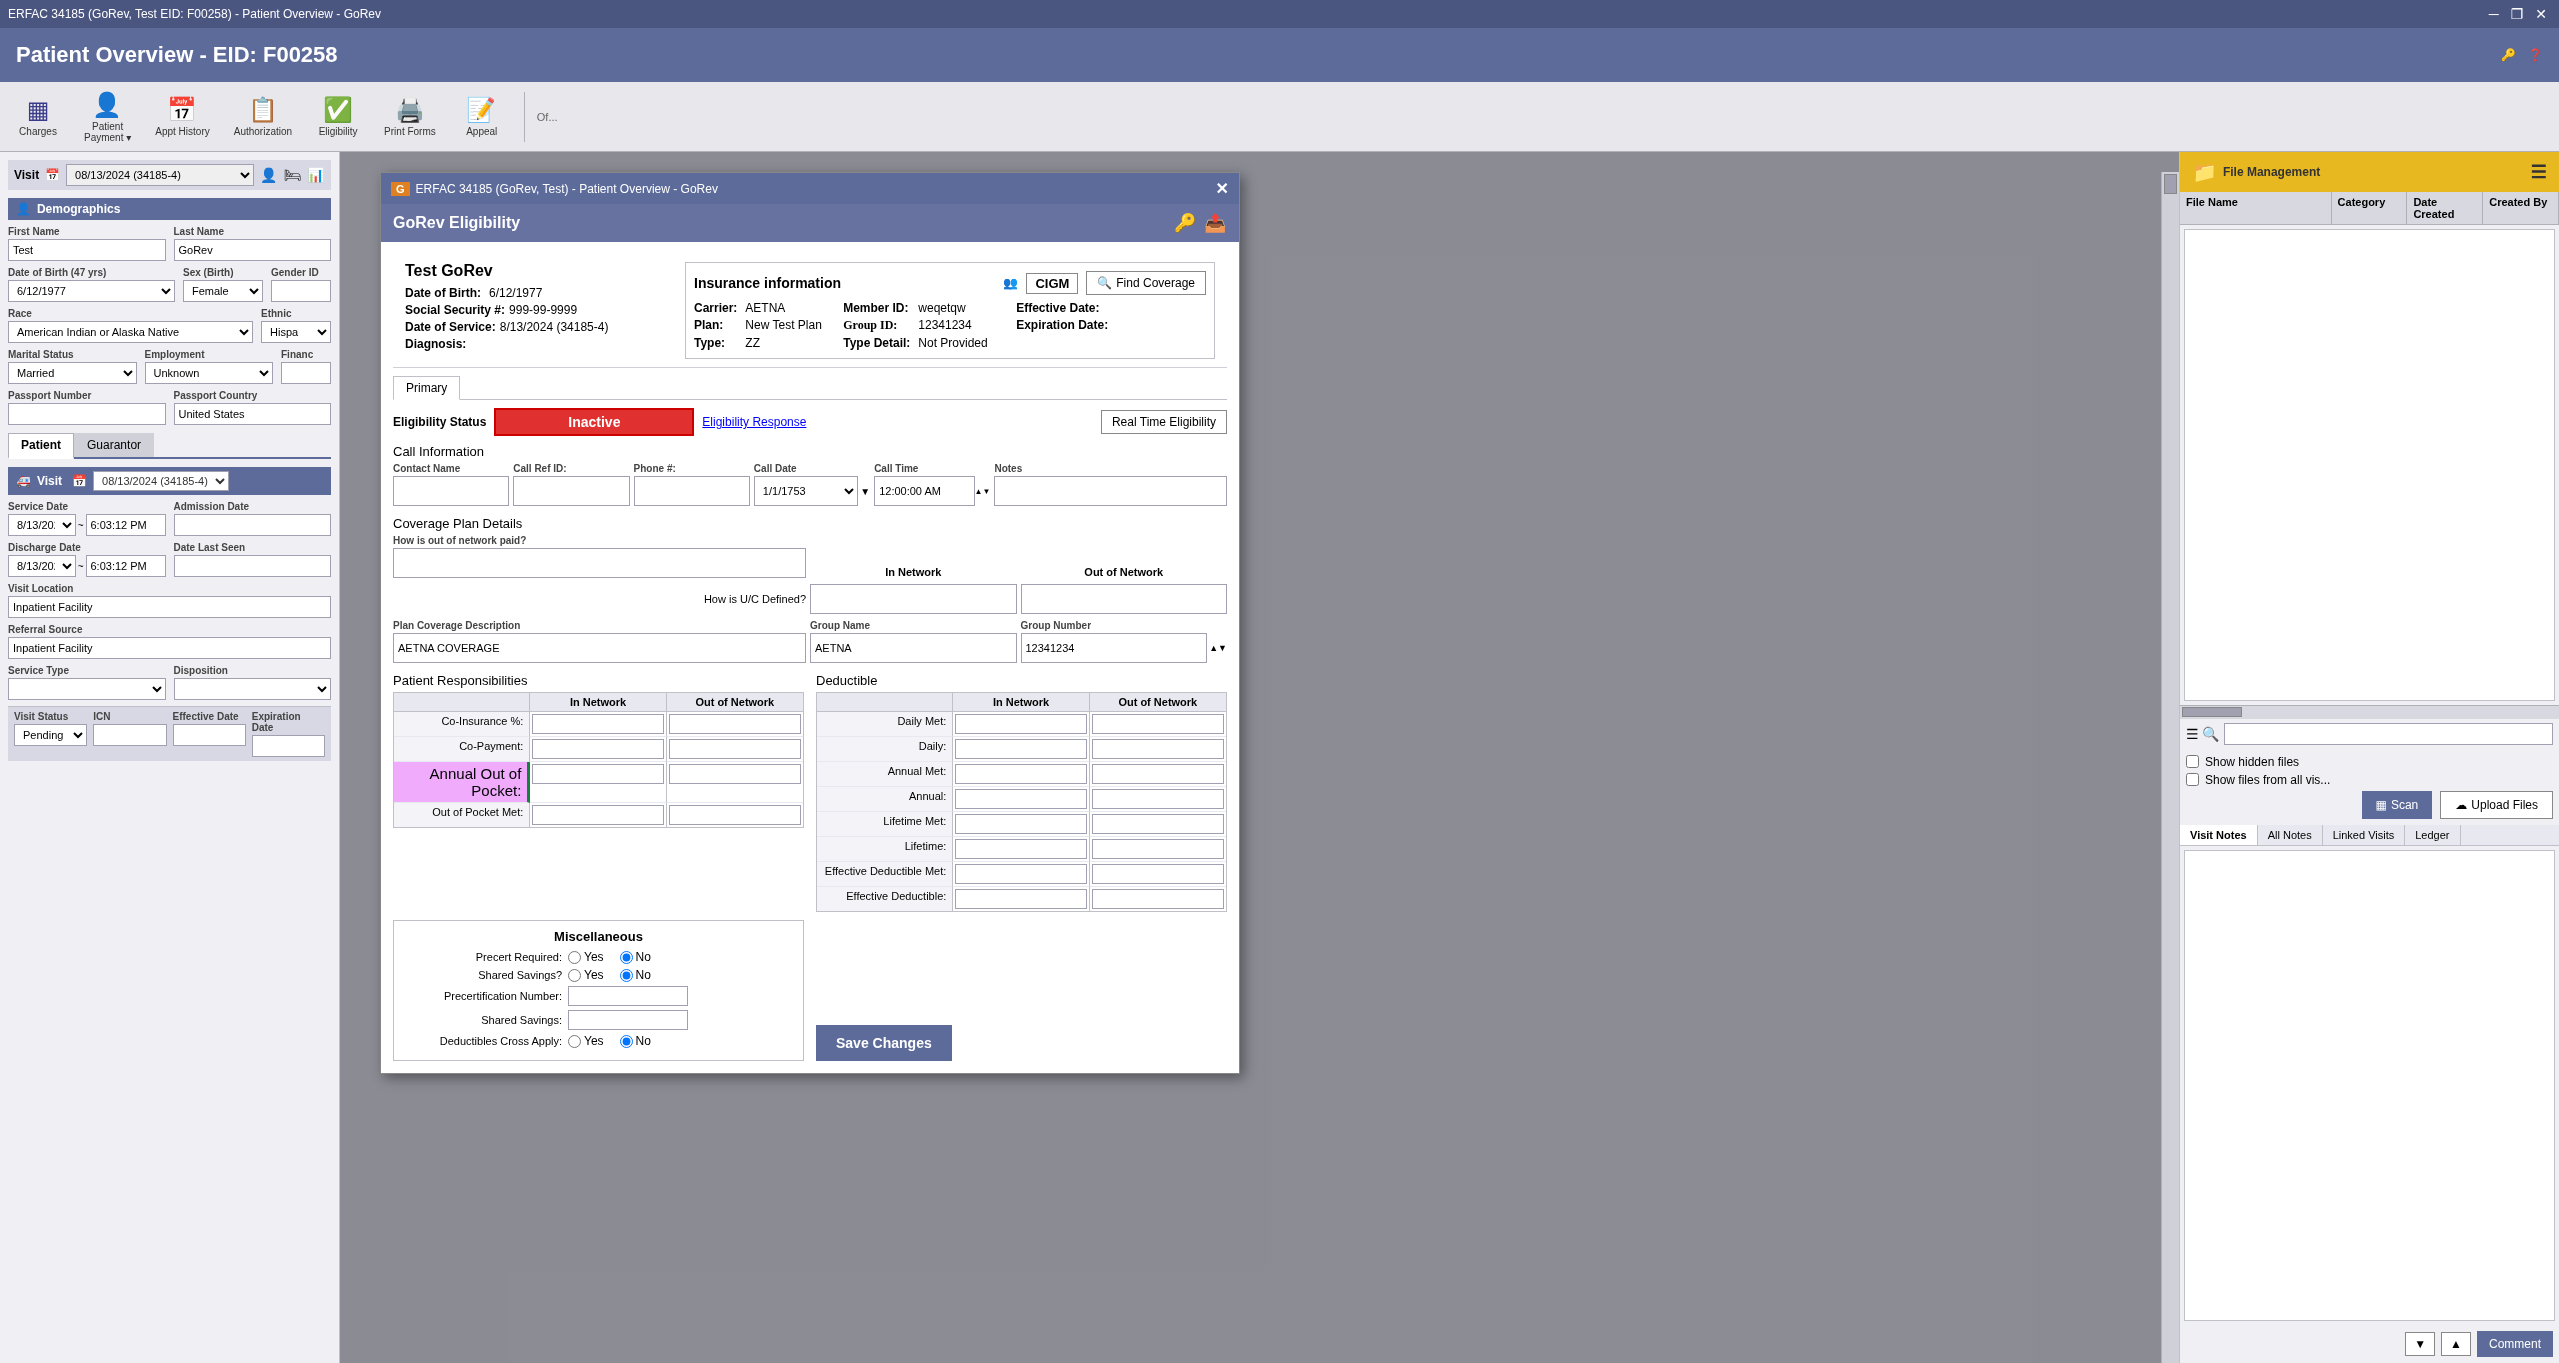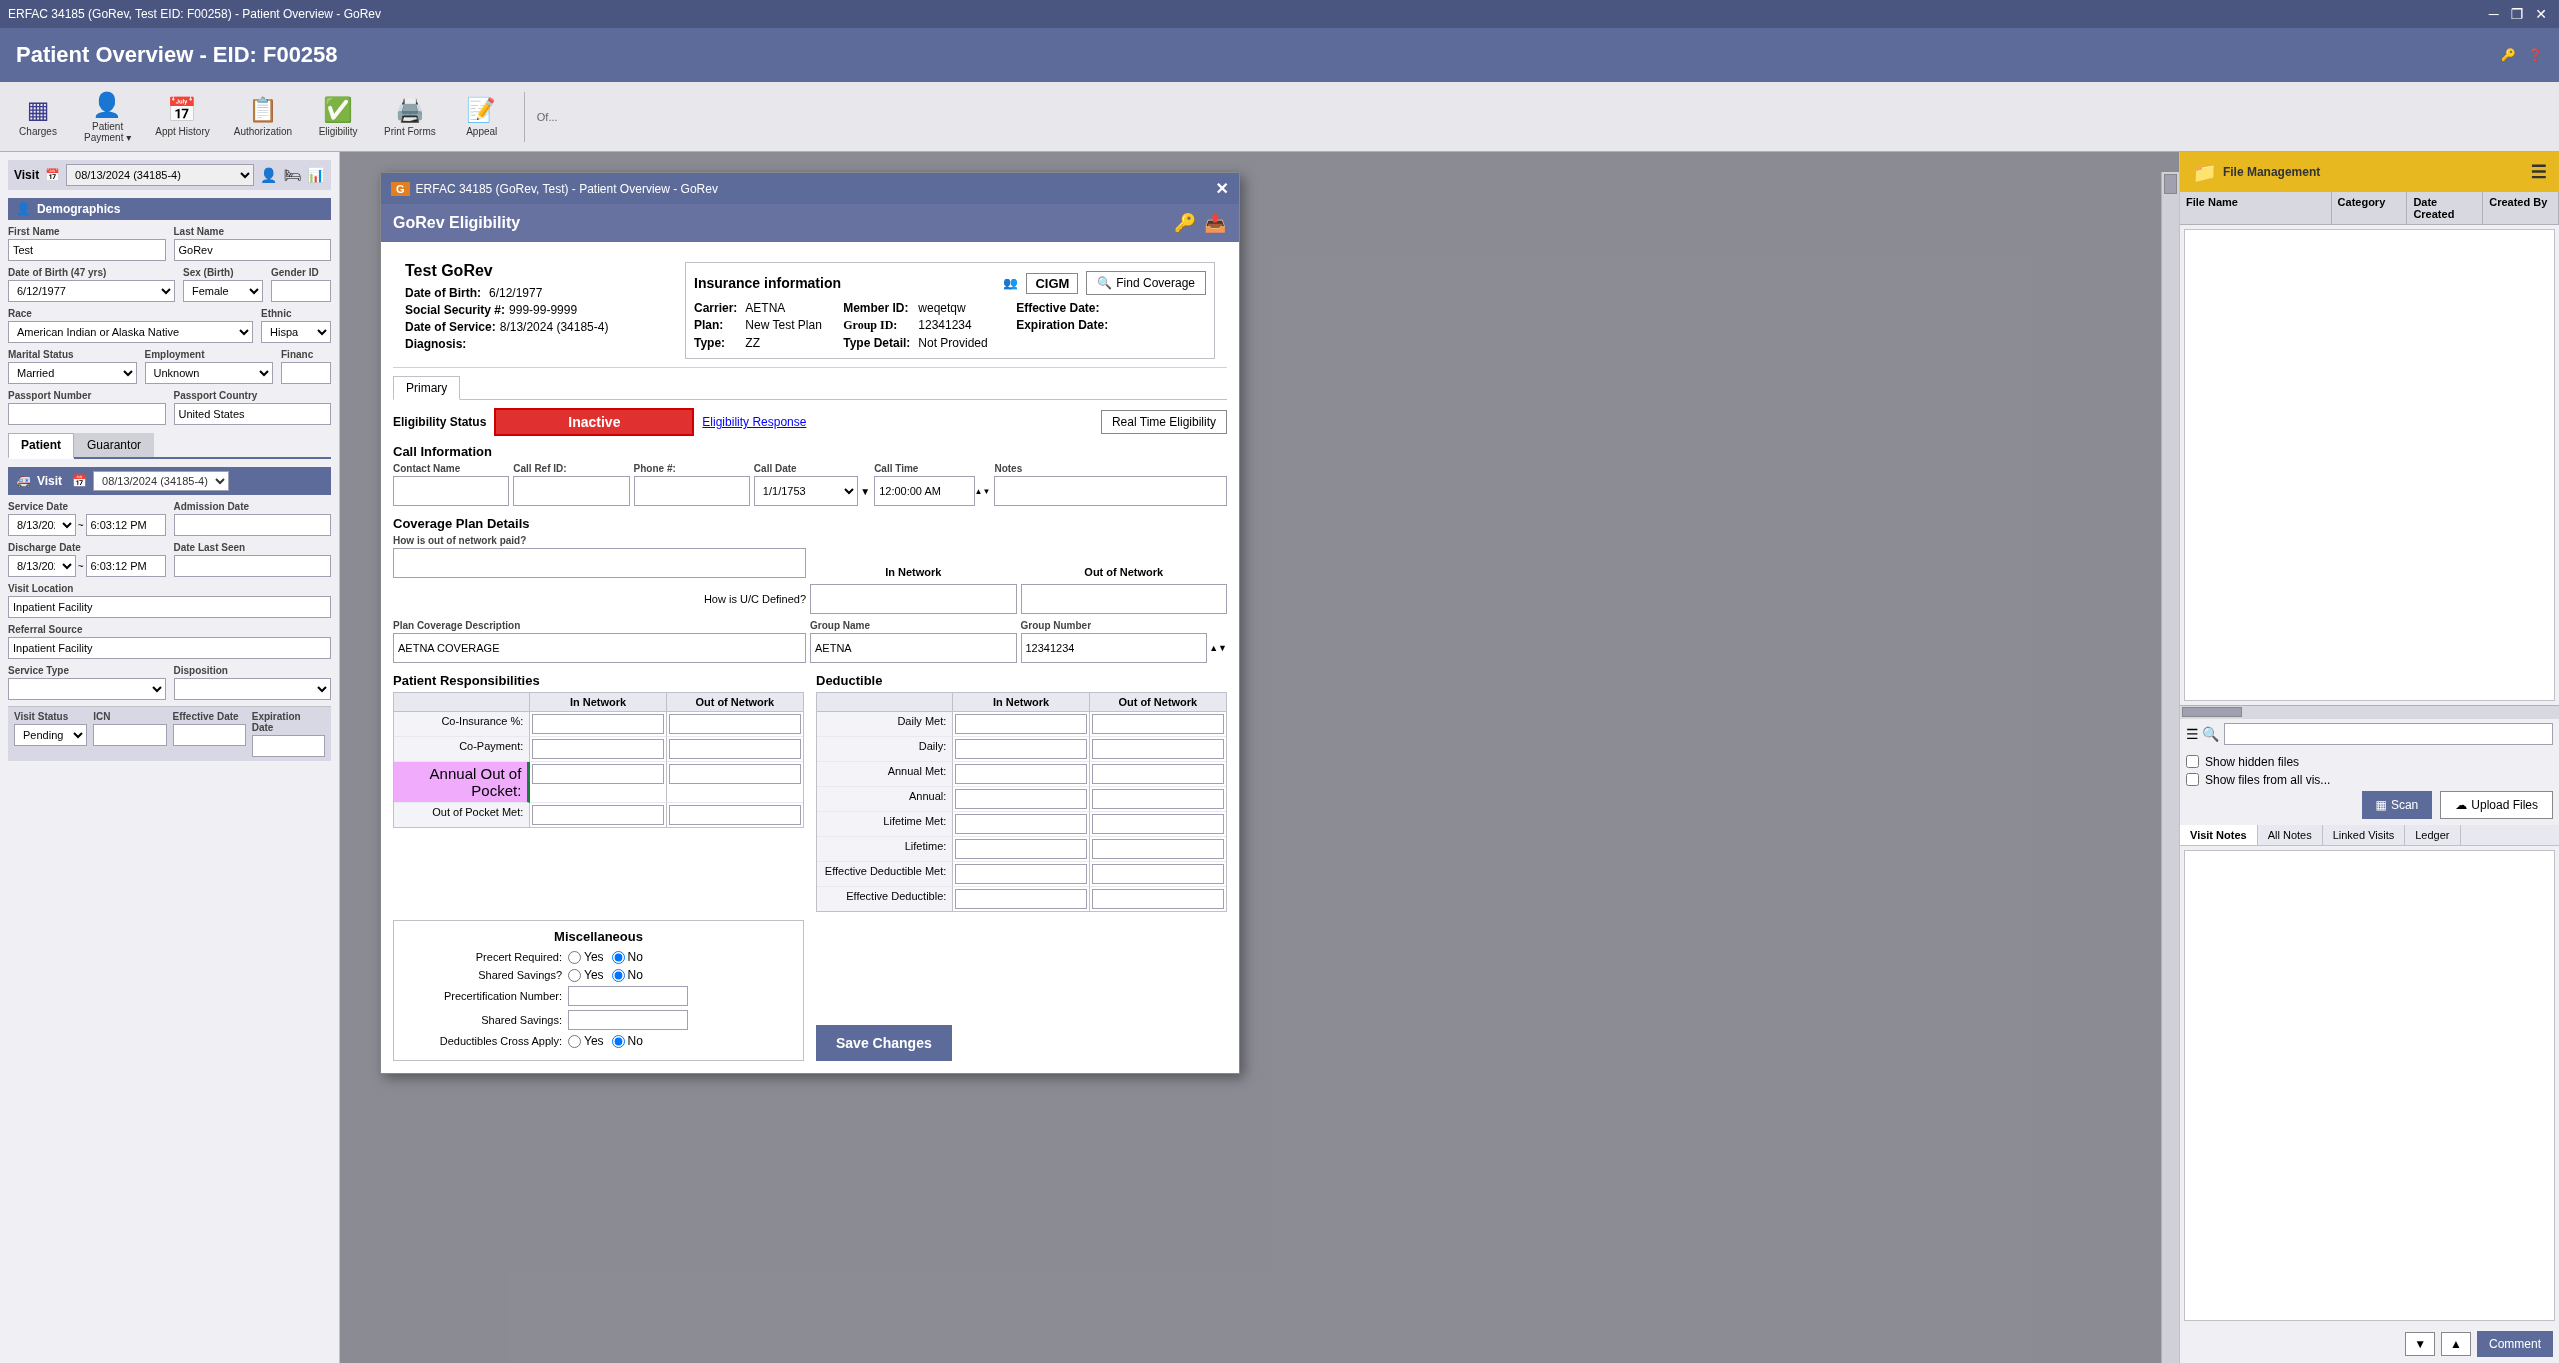--- a/index.html
+++ b/index.html
@@ -71,31 +71,31 @@
 
     
     .eligibility-row { display: flex; align-items: center; gap: 8px; margin-bottom: 8px; }
     .eligibility-label { font-weight: bold; font-size: 12px; }
     .eligibility-status { background: #e03030; color: white; padding: 4px 20px; font-size: 14px; font-weight: bold; border: 2px solid #cc0000; min-width: 200px; text-align: center; }
     .eligibility-response-link { color: blue; text-decoration: underline; cursor: pointer; font-size: 12px; }
     .real-time-btn { border: 1px solid #888; background: white; padding: 4px 10px; cursor: pointer; font-size: 12px; margin-left: auto; }
 
     
     .sub-section { margin-bottom: 10px; }
-    .sub-section-title { font-weight: bold; font-size: 13px; margin-bottom: 4px; }
+    .sub-section-title { font-weight: normal; font-size: 13px; margin-bottom: 4px; }
     .call-info-grid { display: grid; grid-template-columns: 1fr 1fr 1fr 1fr 1fr 2fr; gap: 4px; align-items: end; }
     .call-label { font-size: 10px; color: #444; font-weight: bold; margin-bottom: 2px; }
     .call-input { border: 1px solid #a0a0b0; padding: 2px 4px; background: white; font-size: 11px; height: 30px; width: 100%; }
 
     
     .misc-section { border: 1px solid #c0c0c8; padding: 8px; }
     .misc-title { text-align: center; font-weight: bold; font-size: 13px; margin-bottom: 6px; }
     .misc-row { display: flex; align-items: center; gap: 6px; margin-bottom: 4px; font-size: 11px; }
     .misc-label { min-width: 160px; text-align: right; font-size: 11px; }
-    .radio-group { display: flex; gap: 8px; align-items: center; }
+    .radio-group { display: flex; gap: 16px; align-items: center; }
     .radio-option { display: flex; align-items: center; gap: 3px; }
     .misc-input { border: 1px solid #a0a0b0; padding: 2px 4px; background: white; font-size: 11px; height: 20px; width: 120px; }
 
     
     .save-btn { background: #5c6b9a; color: white; border: none; padding: 10px 20px; cursor: pointer; font-size: 14px; font-weight: bold; margin-top: 10px; float: right; }
 
     
     .right-panel { width: 380px; background: #f0f0f4; border-left: 1px solid #c0c0c8; display: flex; flex-direction: column; }
     .right-panel-header { background: #e8b820; color: #333; padding: 8px 12px; font-size: 14px; font-weight: bold; display: flex; align-items: center; gap: 6px; justify-content: space-between; }
     .file-table-header { display: grid; grid-template-columns: 2fr 1fr 1fr 1fr; background: #d8d8e0; border-bottom: 1px solid #b0b0b8; }

